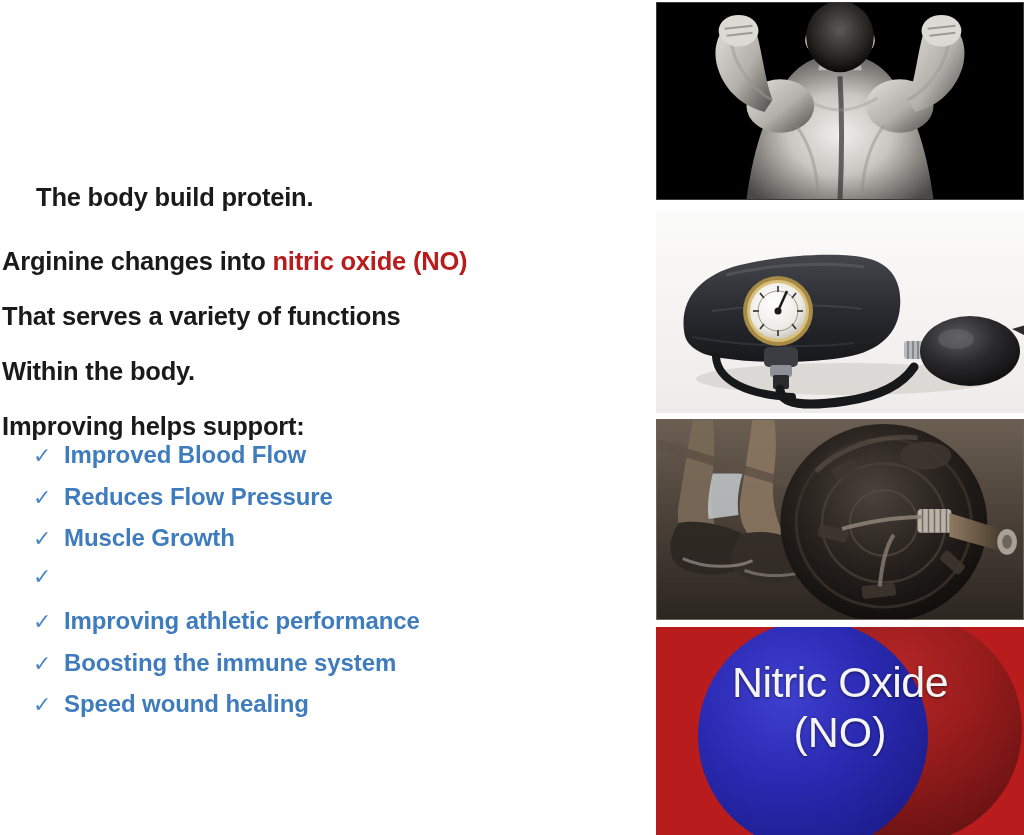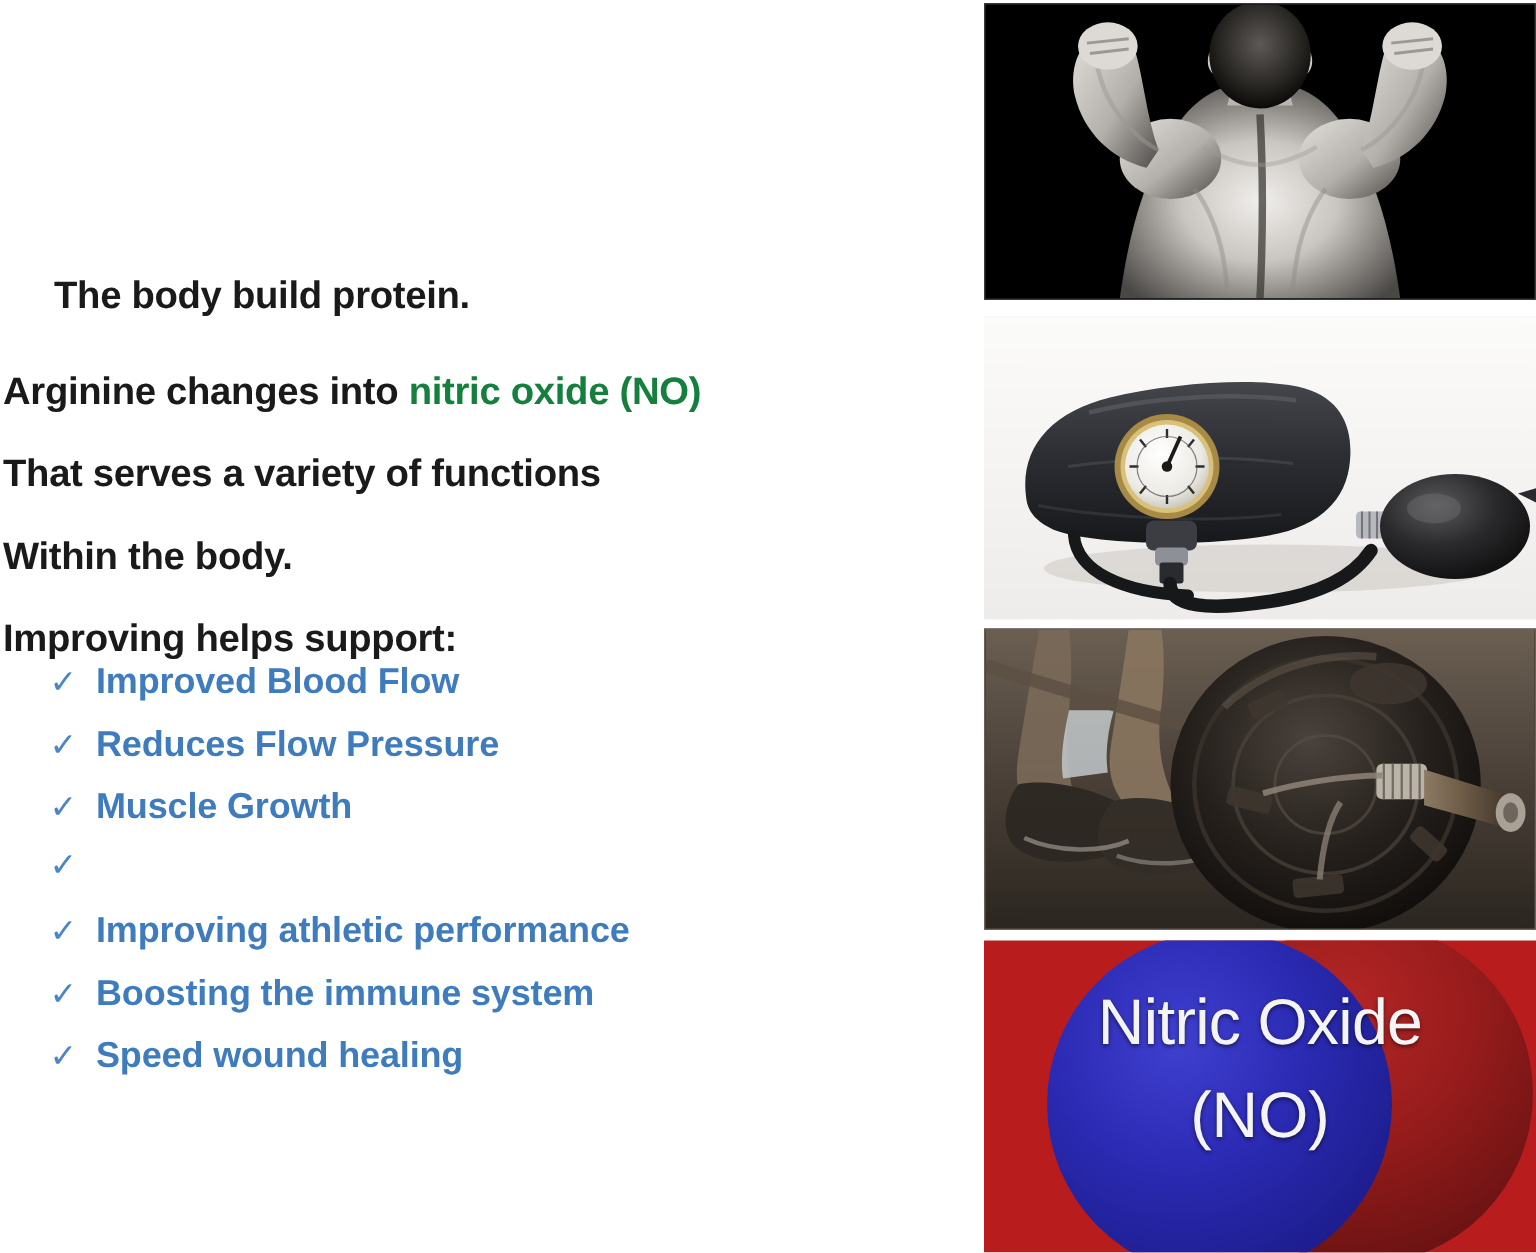--- a/index.html
+++ b/index.html
@@ -34,21 +34,21 @@
   .para {
     position: absolute;
     left: 2px;
     font-size: 25.5px;
     font-weight: bold;
     color: #1a1a1a;
     letter-spacing: -0.2px;
     white-space: nowrap;
   }
   .para .accent-light { color: #5B9BD5; }
-  .para .accent-mid   { color: #15803d; }
+  .para .accent-mid   { color: #b91c1c; }
 
   .p0 { top: 112px; }
   .p1 { top: 157px; margin-left: 34px; }
   .p2 { top: 221px; }
   .p3 { top: 276px; }
   .p4 { top: 331px; }
   .p5 { top: 386px; }
 
   
   .check-list {
@@ -160,21 +160,21 @@
     width: 368px;
     text-align: center;
     color: #f4f4f4;
     font-family: "Liberation Sans", sans-serif;
     font-weight: normal;
     line-height: 1.08;
     text-shadow: 0 1px 3px rgba(0,0,0,0.55);
     z-index: 3;
   }
   .no-text .no-line1 { display: block; font-size: 43px; letter-spacing: -0.5px; }
-  .no-text .no-line2 { display: block; font-size: 43px; margin-top: 16px; }
+  .no-text .no-line2 { display: block; font-size: 43px; margin-top: 4px; }
 </style>
 </head>
 <body>
 
 <div class="slide">
 
   <div class="text-col">
 
 
     <p class="para p1">The body build protein.</p>

